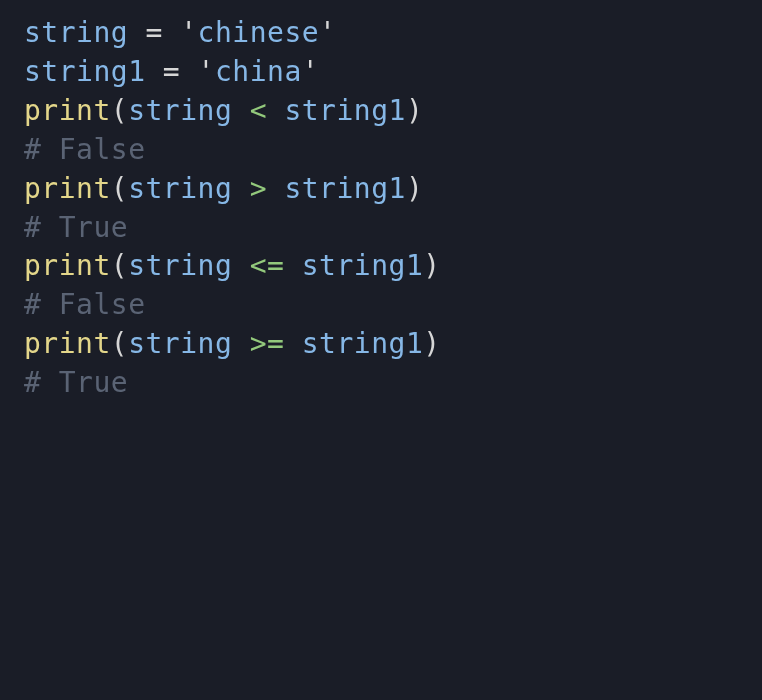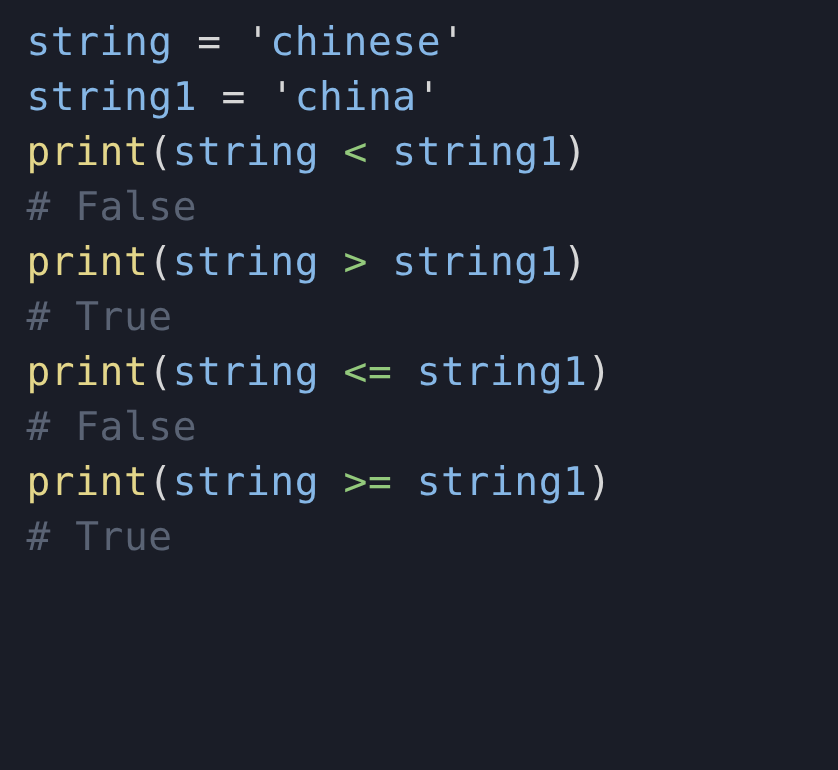--- a/index.html
+++ b/index.html
@@ -7,21 +7,21 @@
     padding: 0;
     width: 762px;
     height: 700px;
     background: #1a1d27;
     overflow: hidden;
   }
   pre.code {
     margin: 0;
     padding: 14px 24px;
     font-family: "DejaVu Sans Mono", "Menlo", "Consolas", monospace;
-    font-size: 36px;
+    font-size: 28px;
     line-height: 1.39;
     letter-spacing: 0.5px;
     color: #d6d6d6;
     white-space: pre;
   }
   .var  { color: #86b7e6; }   
   .op   { color: #d6d6d6; }   
   .str  { color: #86b7e6; }   
   .quote{ color: #d6d6d6; }   
   .func { color: #e3d68a; }   

